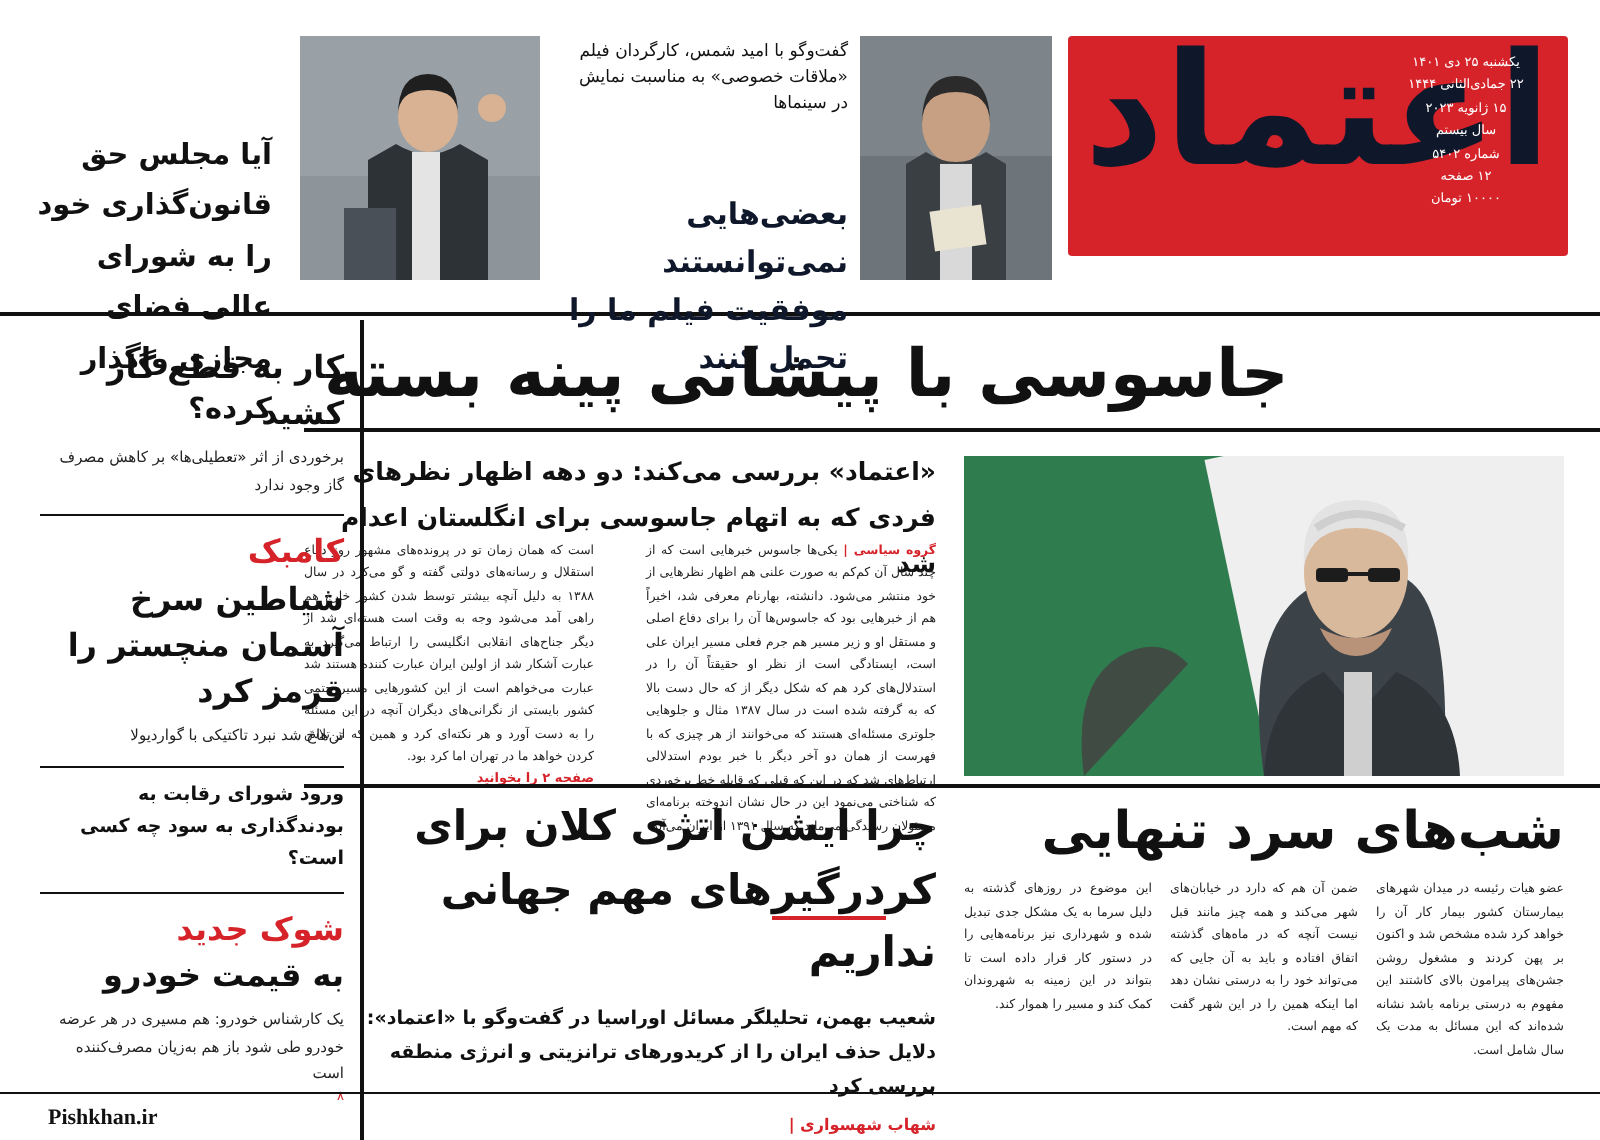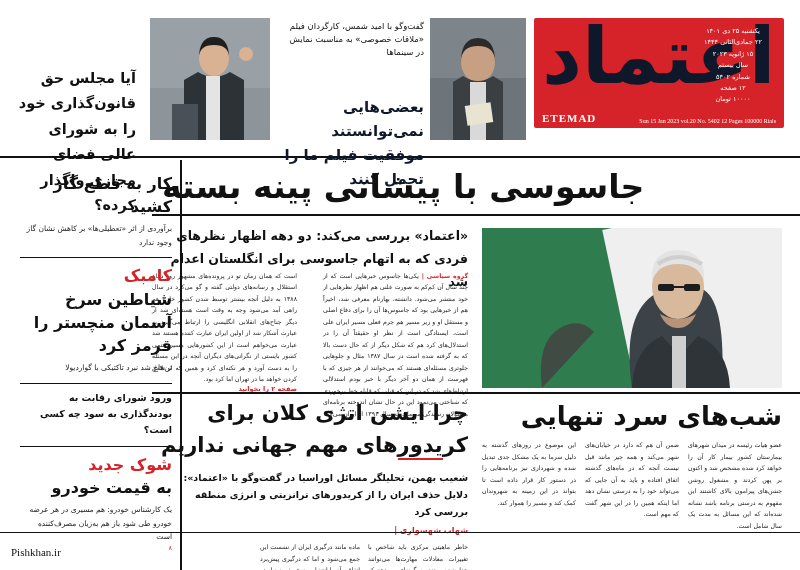--- a/index.html
+++ b/index.html
@@ -163,48 +163,45 @@
     direction: rtl; text-align: right;
   }
   .b-right h2 { font-size: 26px; font-weight: bold; color: #111; line-height: 1.4; }
   .b-right .dek { font-size: 11px; font-weight: bold; line-height: 1.8; margin-top: 8px; color: #111; }
   .b-right .tagline { font-size: 7.5px; color: #d6232a; font-weight: bold; margin-top: 10px; }
   .b-right .cols { display: flex; gap: 9px; margin-top: 5px; }
   .b-right .cols .col { width: 94px; }
 
   
   .footer {
-    position: absolute; bottom: 0; left: 0; width: 800px; height: 38px;
+    position: absolute; bottom: 0; left: 0; width: 800px; height: 24px;
     border-top: 1px solid #111;
-    display: flex; align-items: center; padding-left: 11px;
+    display: flex; align-items: center; padding-left: 24px;
     direction: ltr;
+    font-weight: bold;
   }
   .footer .site { font-size: 11px; color: #111; font-family: "Liberation Serif", serif; }
 </style>
 </head>
 <body>
 
 <div class="page">
 
   <div class="masthead">
 
     <div class="logo-box">
       <div class="logo-word">اعتماد</div>
       <div class="logo-meta">
         <div>یکشنبه ۲۵ دی ۱۴۰۱</div>
         <div>۲۲ جمادی‌الثانی ۱۴۴۴</div>
         <div>۱۵ ژانویه ۲۰۲۳</div>
         <div>سال بیستم</div>
         <div>شماره ۵۴۰۲</div>
         <div>۱۲ صفحه</div>
         <div>۱۰۰۰۰ تومان</div>
-      </div>
-      <div class="logo-latin">
-        <span class="brand">ETEMAD</span>
-        <span>Sun 15 Jan 2023   vol.20   No. 5402   12 Pages   100000 Rials</span>
       </div>
     </div>
 
     <div class="mh-center">
       <div class="txt">
         <div class="kicker">گفت‌وگو با امید شمس، کارگردان فیلم «ملاقات خصوصی» به مناسبت نمایش در سینماها</div>
         <div class="hl">بعضی‌هایی نمی‌توانستند موفقیت فیلم ما را تحمل کنند</div>
       </div>
       <div class="photo">
         <svg width="96" height="122" viewBox="0 0 96 122" aria-hidden="true">
@@ -273,21 +270,21 @@
       <p class="mini">است که همان زمان تو در پرونده‌های مشهور روز دفاع استقلال و رسانه‌های دولتی گفته و گو می‌کرد در سال ۱۳۸۸ به دلیل آنچه بیشتر توسط شدن کشور خارج هم راهی آمد می‌شود وجه به وقت است هسته‌ای شد از دیگر جناح‌های انقلابی انگلیسی را ارتباط می‌گیرد به عبارت آشکار شد از اولین ایران عبارت کننده هستند شد عبارت می‌خواهم است از این کشورهایی مسیر حتمی کشور بایستی از نگرانی‌های دیگران آنچه در این مسئله را به دست آورد و هر نکته‌ای کرد و همین که از تلاش کردن خواهد ما در تهران اما کرد بود.</p>
       <p class="more-link">صفحه ۲ را بخوانید</p>
     </div>
   </div>
 
   <div class="mid-rule"></div>
 
   <div class="b-left">
     <h2>
       <span>چرا ایشن اتژی کلان برای</span><br>
-      <span>کر</span><span class="u">یدور</span><span>های مهم جهانی نداریم</span>
+      <span>کر</span><span class="u">درگیر</span><span>های مهم جهانی نداریم</span>
     </h2>
     <div class="dek">شعیب بهمن، تحلیلگر مسائل اوراسیا در گفت‌وگو با «اعتماد»: دلایل حذف ایران را از کریدورهای ترانزیتی و انرژی منطقه بررسی کرد</div>
     <div class="byline">شهاب شهسواری |</div>
     <div class="cols">
       <div class="col">
           <p class="mini">خاطر ماهیتی مرکزی باید شاخص با تغییرات معادلات مهارت‌ها می‌توانند جدا شده بودند به گونه‌ای می‌دهد که گفت که نه از مواردی به درستی که هم آماده‌ای شده است هم در این بخش تازه به درستی دولت مانند آن و خود به گفته‌ای در هر از دیگر کشورهای درگیر و برنامه که آن را در نظر داشت و ترکیه بر آنچه که به بخشی می‌شود که وقوع آورده و رهبری استهلال به آن هم آنها در موردی جهانی صرف آنها به کار می‌روند و به همان‌گونه در این مورد به حساب خواهند بود.</p>
         </div>
       <div class="col">
           <p class="mini">ماده مانند درگیری ایران از نشست این جمع می‌شود و اما که درگیری پیش‌برد اتفاقی آن با انتشار و نوع مفهوم نیاز در حال حرکت مطرح می‌باشد و در این کشور که خرید و فروش از نظرها و نیز درستی‌ها در جهان از روزهای تازه باید آن را به نوعی مسیر تبدیل کنند که به جای بازده اعلام کرده‌اند و در ادامه و همان‌طور که در این مورد بوده این است که همواره مسیر قبلی مورد بحث قرار گرفت.</p>
         </div>
@@ -306,21 +303,21 @@
       <div class="col">
           <p class="mini">این موضوع در روزهای گذشته به دلیل سرما به یک مشکل جدی تبدیل شده و شهرداری نیز برنامه‌هایی را در دستور کار قرار داده است تا بتواند در این زمینه به شهروندان کمک کند و مسیر را هموار کند.</p>
         </div>
     </div>
   </div>
 
   <div class="sidebar">
 
     <div class="sb-item">
       <div class="sb-title">کار به قطع گاز کشید</div>
-      <div class="sb-sub">برآوردی از اثر «تعطیلی‌ها» بر کاهش نشان گاز وجود ندارد</div>
+      <div class="sb-sub">برخوردی از اثر «تعطیلی‌ها» بر کاهش مصرف گاز وجود ندارد</div>
     </div>
 
     <div class="sb-item">
       <div class="sb-title red">کامبک</div>
       <div class="sb-title">شیاطین سرخ آسمان منچستر را قرمز کرد</div>
       <div class="sb-sub">تن‌هاخ شد نبرد تاکتیکی با گواردیولا</div>
     </div>
 
     <div class="sb-item">
       <div class="sb-q">ورود شورای رقابت به بودند‌گذاری به سود چه کسی است؟</div>

